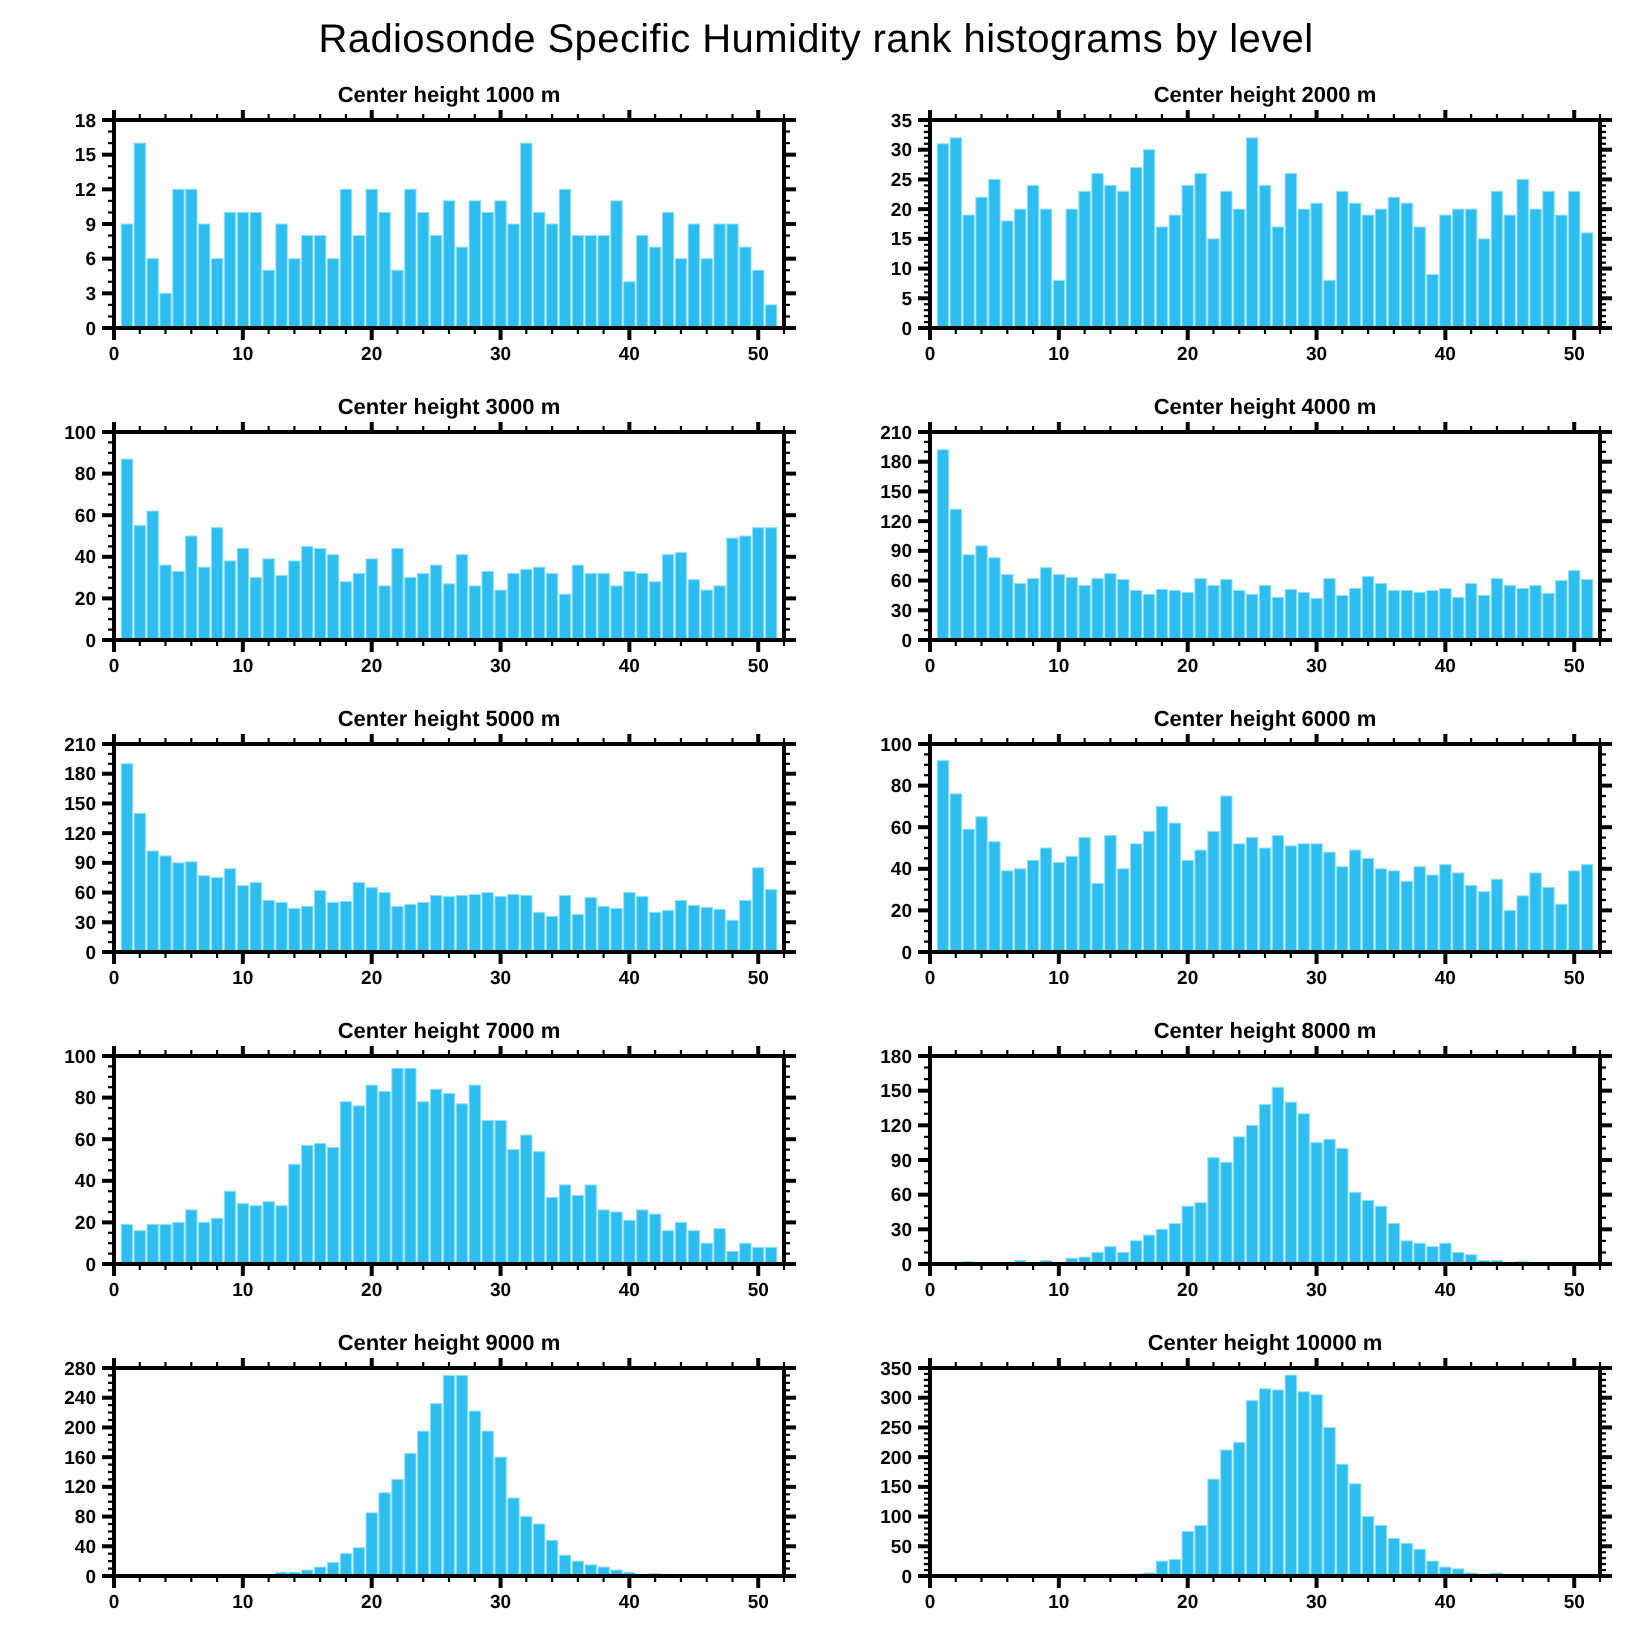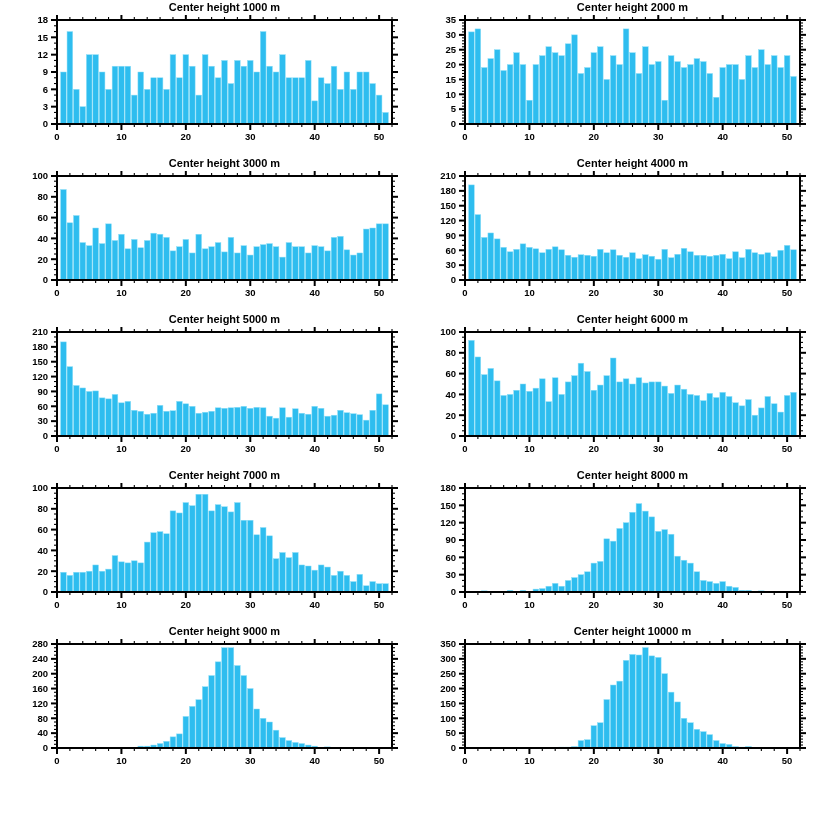--- a/index.html
+++ b/index.html
@@ -10,20 +10,21 @@
   .grid{display:grid;grid-template-columns:408px 408px;grid-auto-rows:156px;}
   .panel{width:408px;height:156px;}
   svg text{font-family:"Liberation Sans",sans-serif;fill:#000;}
   .tick-label{font-size:9.5px;font-weight:600;}
   .panel-title{font-size:11px;font-weight:600;}
 </style>
 </head>
 <body>
 
 <div class="page">
+  <div class="main-title">Radiosonde Specific Humidity rank histograms by level</div>
   <div class="grid">
       <div class="panel"><svg width="408" height="156" viewBox="0 0 408 156">
           <text x="224.5" y="11" text-anchor="middle" class="panel-title">Center height 1000 m</text>
           <g>
             <rect x="60.61" y="72.00" width="5.67" height="52.00" fill="#2EBDEF" stroke="#8FDFF8" stroke-width="0.5"></rect>
             <rect x="67.05" y="31.56" width="5.67" height="92.44" fill="#2EBDEF" stroke="#8FDFF8" stroke-width="0.5"></rect>
             <rect x="73.49" y="89.33" width="5.67" height="34.67" fill="#2EBDEF" stroke="#8FDFF8" stroke-width="0.5"></rect>
             <rect x="79.93" y="106.67" width="5.67" height="17.33" fill="#2EBDEF" stroke="#8FDFF8" stroke-width="0.5"></rect>
             <rect x="86.38" y="54.67" width="5.67" height="69.33" fill="#2EBDEF" stroke="#8FDFF8" stroke-width="0.5"></rect>
             <rect x="92.82" y="54.67" width="5.67" height="69.33" fill="#2EBDEF" stroke="#8FDFF8" stroke-width="0.5"></rect>

